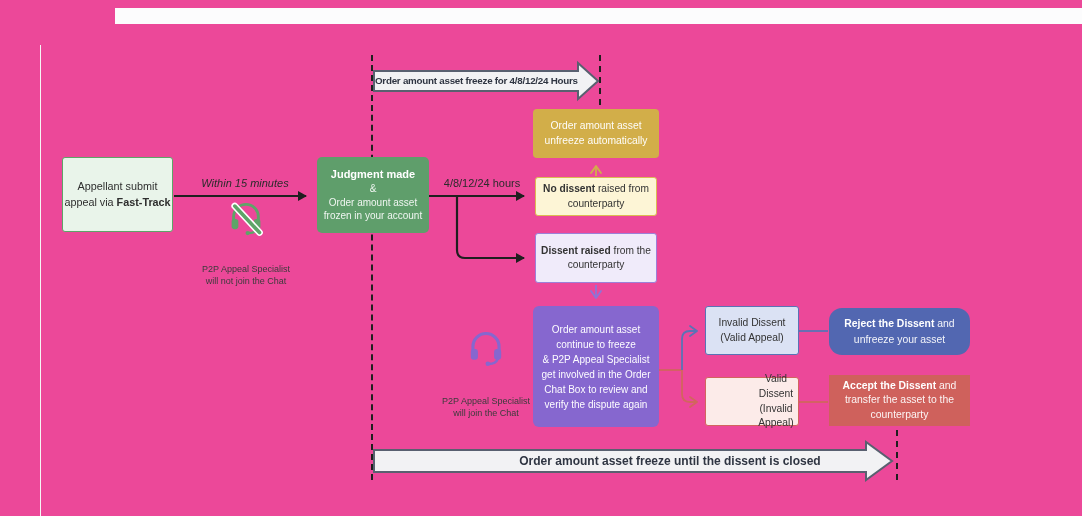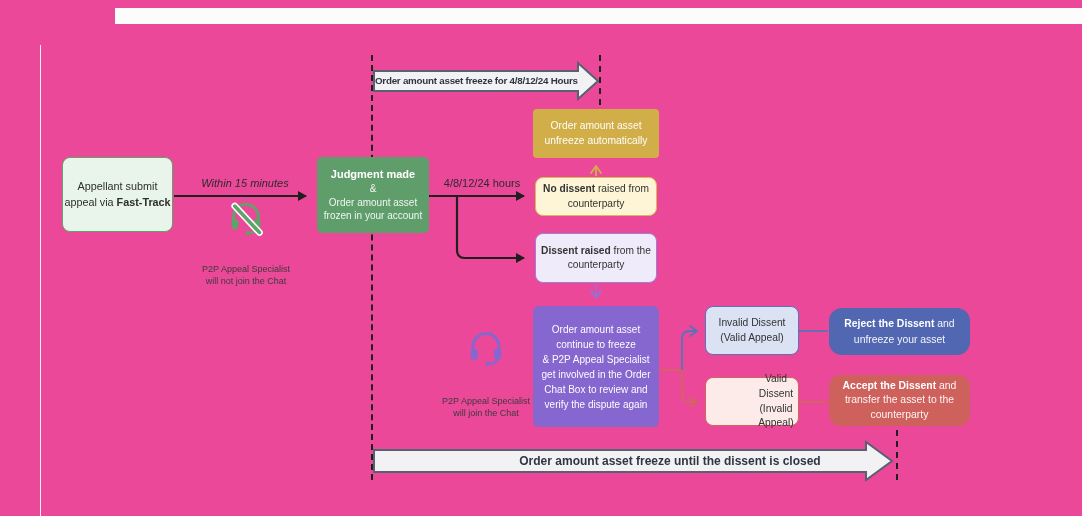--- a/index.html
+++ b/index.html
@@ -5,21 +5,21 @@
   html,body{margin:0;padding:0;background:#ffffff;}
   body{font-family:"Liberation Sans","DejaVu Sans",sans-serif;}
   .canvas{position:relative;width:1082px;height:516px;background:#ec4899;overflow:hidden;}
   .page-band{position:absolute;left:115px;top:8px;right:0;height:16px;background:#fcfcfd;}
   .page-edge{position:absolute;left:40px;top:45px;bottom:0;width:1px;background:#f5f5f5;}
 
   .dotted{position:absolute;width:0;border-left:2px dashed #1f1f1f;z-index:1;}
   #svg-layer{position:absolute;left:0;top:0;z-index:2;pointer-events:none;}
 
   .box{position:absolute;z-index:3;display:flex;flex-direction:column;justify-content:center;
-       text-align:center;box-sizing:border-box;border-radius:8px;}
+       text-align:center;box-sizing:border-box;border-radius:3px;}
   .box span{display:block;text-align:center;}
   .inline-line b,.inline-line span{display:inline;}
 
   .appellant{left:62px;top:157px;width:111px;height:75px;background:#e9f4ea;border:1.5px solid #5ea468;
              font-size:10.8px;color:#2e2e2e;line-height:1.4;}
   .judgment{left:317px;top:157px;width:112px;height:76px;background:#5f9e6b;border-radius:5px;
             color:rgba(255,255,255,0.9);font-size:10px;line-height:1.35;}
   .judgment .title{font-weight:bold;font-size:11px;color:#ffffff;}
   .unfreeze{left:533px;top:109px;width:126px;height:49px;background:#d2ae49;border-radius:4px;
             color:rgba(255,255,255,0.97);font-size:10.3px;line-height:1.4;}
@@ -28,21 +28,21 @@
   .dissent{left:535px;top:233px;width:122px;height:50px;background:#f0ebfa;border:1.5px solid #9c80d8;
            font-size:10.2px;color:#333;line-height:1.4;}
   .continue-freeze{left:533px;top:306px;width:126px;height:121px;background:#8667cf;border-radius:6px;
                    color:#fdfcff;font-size:10px;line-height:1.5;}
   .invalid-dissent{left:705px;top:306px;width:94px;height:49px;background:#dbe2f4;border:1.5px solid #5a73b5;
                    font-size:10.3px;color:#333;line-height:1.45;}
   .valid-dissent{left:705px;top:377px;width:94px;height:49px;background:#fcebe9;border:1.5px solid #d2655e;
                  font-size:10.3px;color:#333;line-height:1.45;padding-left:48px;}
   .reject{left:829px;top:308px;width:141px;height:47px;background:#5267b1;border-radius:13px;
           color:rgba(255,255,255,0.93);font-size:10.4px;line-height:1.45;}
-  .accept{left:829px;top:375px;width:141px;height:51px;background:#cf615c;border-radius:12px;
+  .accept{left:829px;top:375px;width:141px;height:51px;background:#cf615c;border-radius:0;
           color:rgba(255,255,255,0.93);font-size:10.4px;line-height:1.4;}
   .reject b,.accept b,.no-dissent b,.dissent b{color:inherit;}
   .reject b,.accept b{color:#ffffff;}
 
   .flow-label{position:absolute;z-index:3;text-align:center;font-size:11px;color:#2b2b2b;}
   .within-label{left:175px;top:177px;width:140px;font-style:italic;}
   .hours-label{left:432px;top:177px;width:100px;}
   .icon-caption{position:absolute;z-index:3;text-align:center;font-size:9px;color:#3b3b3b;line-height:1.35;margin-top:24px;}
   .caption-absent{left:186px;top:239px;width:120px;}
   .caption-join{left:426px;top:371px;width:120px;}

